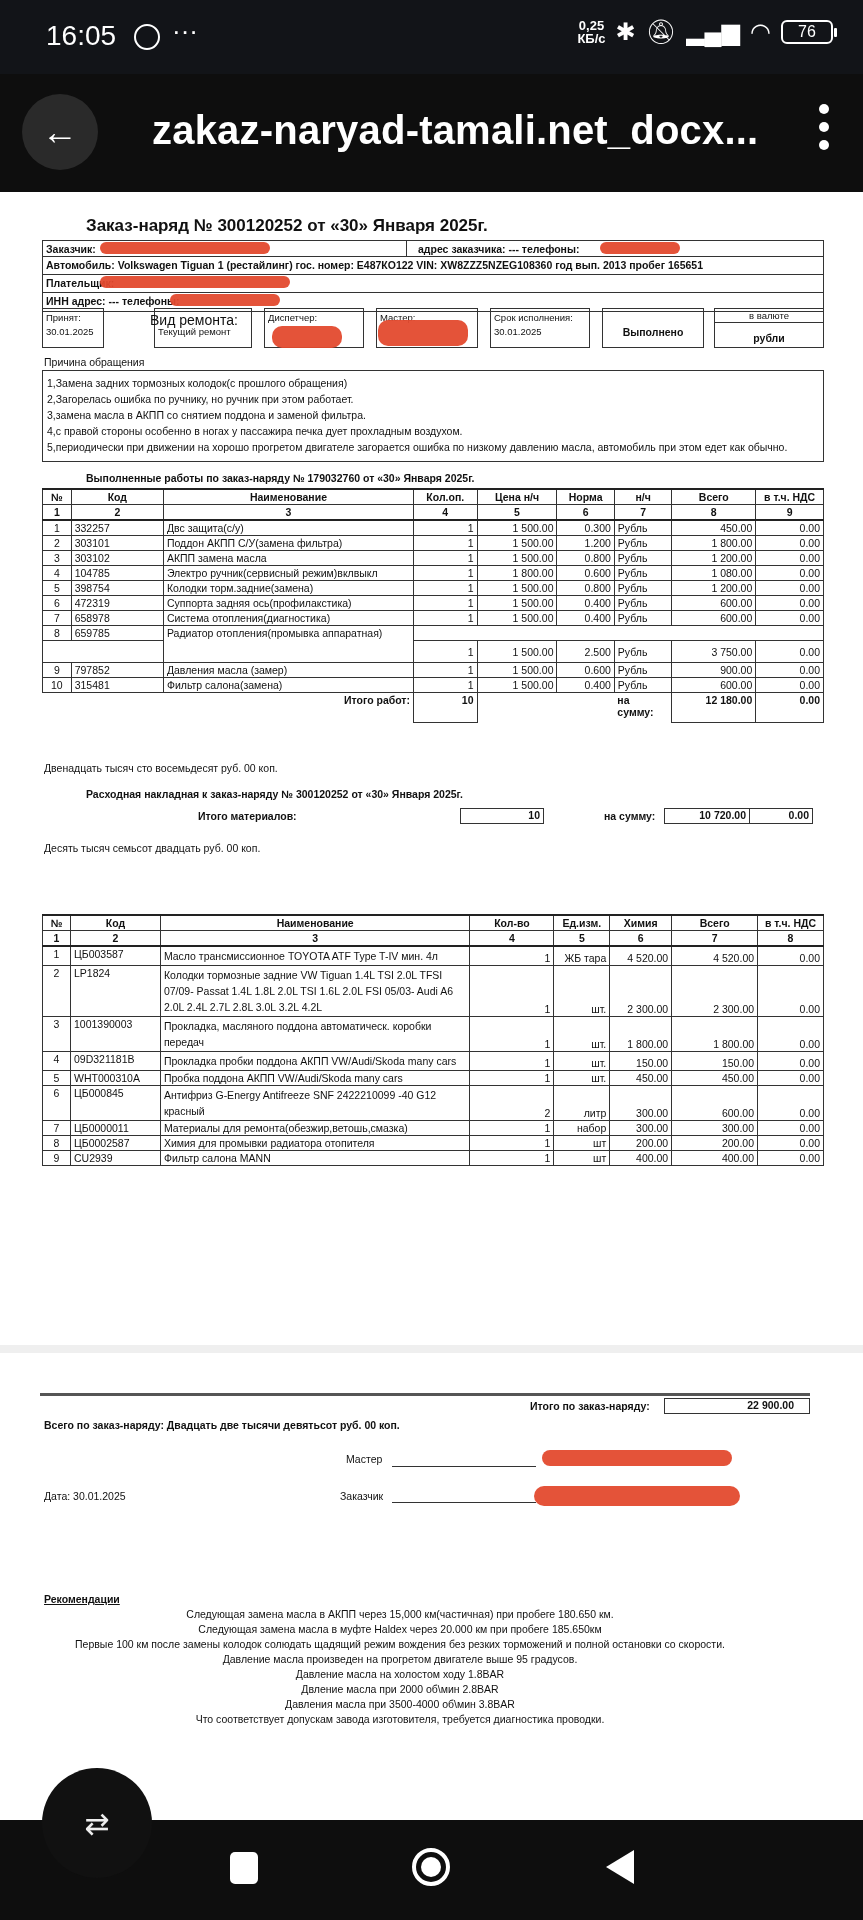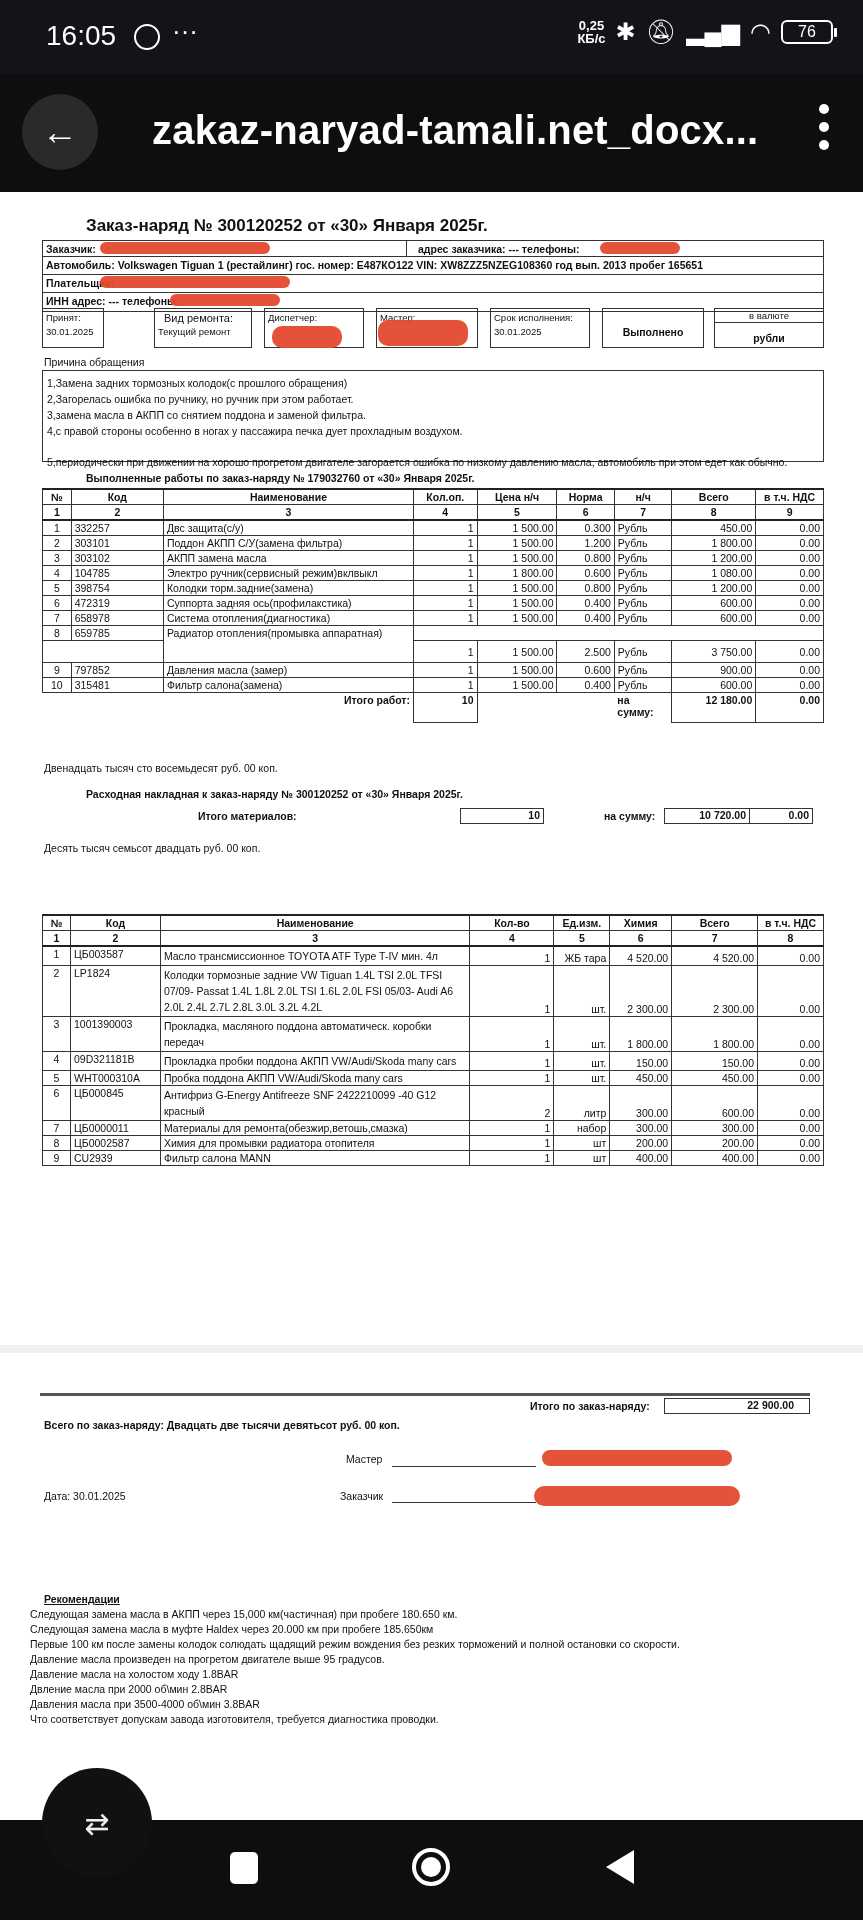--- a/index.html
+++ b/index.html
@@ -84,21 +84,21 @@
   <div class="abs sm bold" style="left:46px;top:85px;">Плательщик:</div>
   <div class="redact" style="left:100px;top:84px;width:190px;height:12px;"></div>
   <div class="abs" style="left:42px;top:100px;width:782px;height:1px;background:#333;"></div>
   <div class="abs sm bold" style="left:46px;top:103px;">ИНН  адрес: --- телефоны:</div>
   <div class="redact" style="left:170px;top:102px;width:110px;height:12px;"></div>
 
   <div class="box" style="left:42px;top:116px;width:62px;height:40px;"></div>
   <div class="abs sm" style="left:46px;top:120px;font-size:9.5px;">Принят:</div>
   <div class="abs sm" style="left:46px;top:134px;font-size:9.5px;">30.01.2025</div>
   <div class="box" style="left:154px;top:116px;width:98px;height:40px;"></div>
-  <div class="abs sm" style="left:164px;top:120px;font-size:11px;text-align:right;">Вид ремонта:</div>
+  <div class="abs sm" style="left:150px;top:120px;font-size:14px;text-align:right;">Вид ремонта:</div>
   <div class="abs sm" style="left:158px;top:134px;font-size:9.5px;">Текущий ремонт</div>
   <div class="box" style="left:264px;top:116px;width:100px;height:40px;"></div>
   <div class="abs sm" style="left:268px;top:120px;font-size:9.5px;">Диспетчер:</div>
   <div class="redact" style="left:272px;top:134px;width:70px;height:22px;"></div>
   <div class="box" style="left:376px;top:116px;width:102px;height:40px;"></div>
   <div class="abs sm" style="left:380px;top:120px;font-size:9.5px;">Мастер:</div>
   <div class="redact" style="left:378px;top:128px;width:90px;height:26px;"></div>
   <div class="box" style="left:490px;top:116px;width:100px;height:40px;"></div>
   <div class="abs sm" style="left:494px;top:120px;font-size:9.5px;">Срок исполнения:</div>
   <div class="abs sm" style="left:494px;top:134px;font-size:9.5px;">30.01.2025</div>
@@ -108,21 +108,21 @@
   <div class="abs" style="left:714px;top:130px;width:110px;height:1px;background:#333;"></div>
   <div class="abs sm" style="left:714px;top:118px;width:110px;text-align:center;font-size:9.5px;">в валюте</div>
   <div class="abs sm bold" style="left:714px;top:140px;width:110px;text-align:center;">рубли</div>
 
   <div class="abs sm" style="left:44px;top:164px;">Причина обращения</div>
   <div class="box" style="left:42px;top:178px;width:782px;height:92px;padding:4px 4px;font-size:10.5px;line-height:16px;">
     <div>1,Замена задних тормозных колодок(с прошлого обращения)</div>
     <div>2,Загорелась ошибка по ручнику, но ручник при этом работает.</div>
     <div>3,замена масла в  АКПП со снятием поддона и заменой фильтра.</div>
     <div>4,с правой стороны особенно в ногах у пассажира печка дует прохладным воздухом.</div>
-    <div style="text-align:justify;margin-top:15px;">5,периодически при движении на хорошо прогретом двигателе загорается ошибка по низкому давлению масла, автомобиль при этом едет как обычно.</div>
+    <div style="text-align:justify;">5,периодически при движении на хорошо прогретом двигателе загорается ошибка по низкому давлению масла, автомобиль при этом едет как обычно.</div>
   </div>
 
   <div class="abs sm bold" style="left:86px;top:280px;">Выполненные работы по заказ-наряду № 179032760 от «30» Января 2025г.</div>
 
   <table style="left:42px;top:296px;width:782px;">
     <colgroup>
         <col style="width:28px">
         <col style="width:90px">
         <col style="width:244px">
         <col style="width:62px">
@@ -423,21 +423,21 @@
   <div class="abs sm" style="left:346px;top:1261px;">Мастер</div>
   <div class="abs" style="left:392px;top:1274px;width:144px;height:1px;background:#333;"></div>
   <div class="redact" style="left:542px;top:1258px;width:190px;height:16px;"></div>
   <div class="abs sm" style="left:44px;top:1298px;">Дата: 30.01.2025</div>
   <div class="abs sm" style="left:340px;top:1298px;">Заказчик</div>
   <div class="abs" style="left:392px;top:1310px;width:144px;height:1px;background:#333;"></div>
   <div class="redact" style="left:534px;top:1294px;width:206px;height:20px;"></div>
 
   <div class="abs sm bold" style="left:44px;top:1401px;text-decoration:underline;">Рекомендации</div>
   <div class="abs sm" style="left:82px;top:1401px;">:</div>
-  <div class="abs sm" style="left:30px;top:1415px;width:680px;line-height:15px;">
+  <div class="abs sm" style="left:60px;top:1415px;width:680px;line-height:15px;text-align:center;">
     <div>Следующая замена масла в АКПП через 15,000 км(частичная) при пробеге 180.650 км.</div>
     <div>Следующая замена масла в муфте Haldex  через 20.000 км при пробеге 185.650км</div>
     <div>Первые 100 км после замены колодок солюдать щадящий режим вождения без резких торможений и полной остановки со скорости.</div>
     <div>Давление масла произведен на прогретом двигателе выше 95 градусов.</div>
     <div>Давление масла на холостом ходу 1.8BAR</div>
     <div>Двление масла при 2000 об\мин 2.8BAR</div>
     <div>Давления масла при 3500-4000 об\мин 3.8BAR</div>
     <div>Что соответствует допускам завода изготовителя, требуется  диагностика проводки.</div>
   </div>
 </div>

